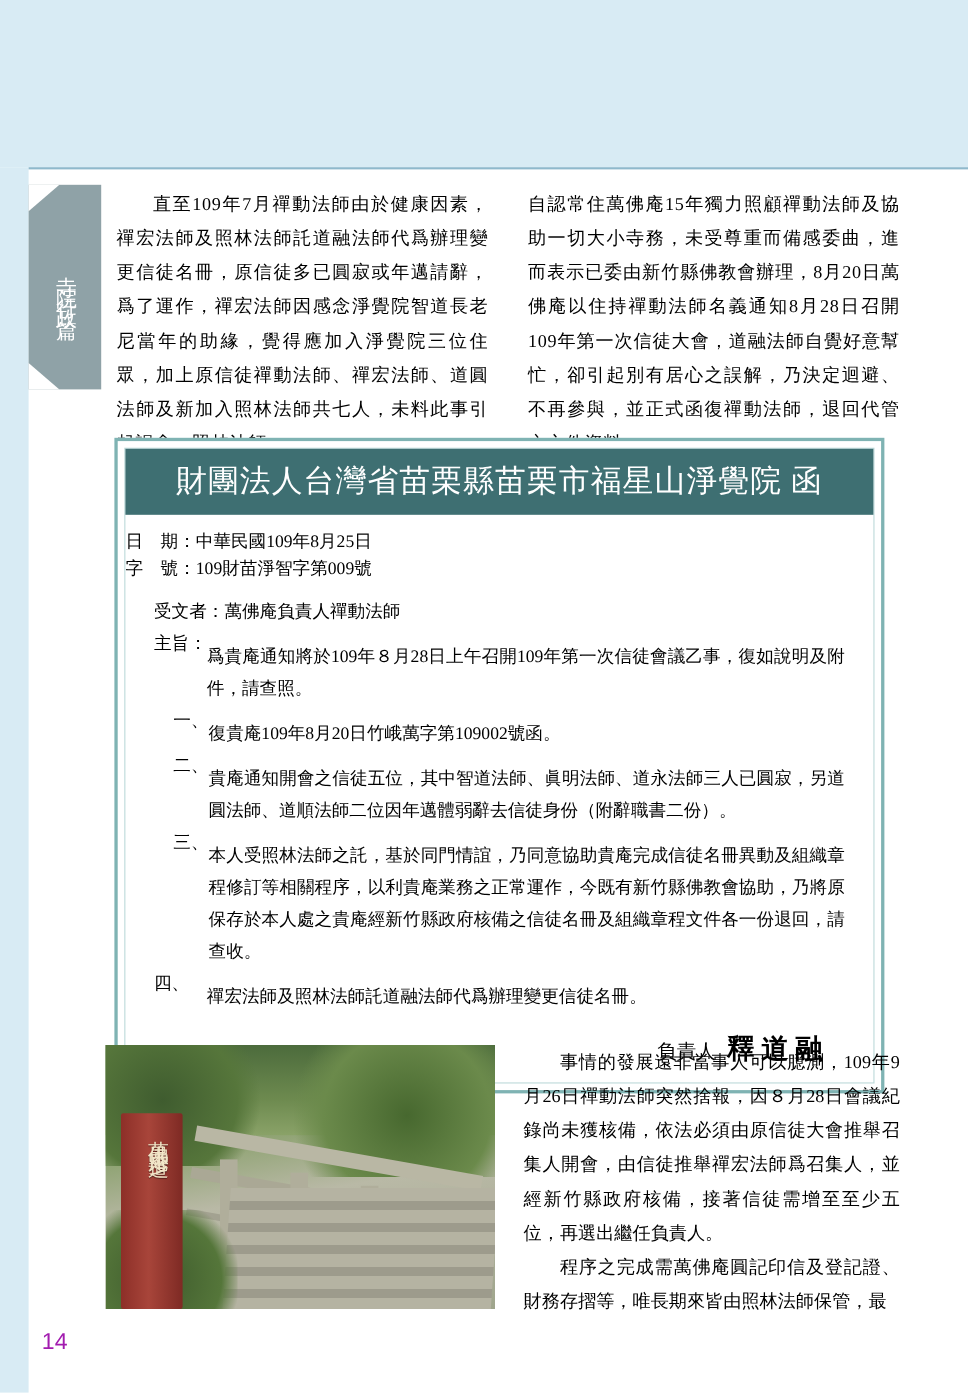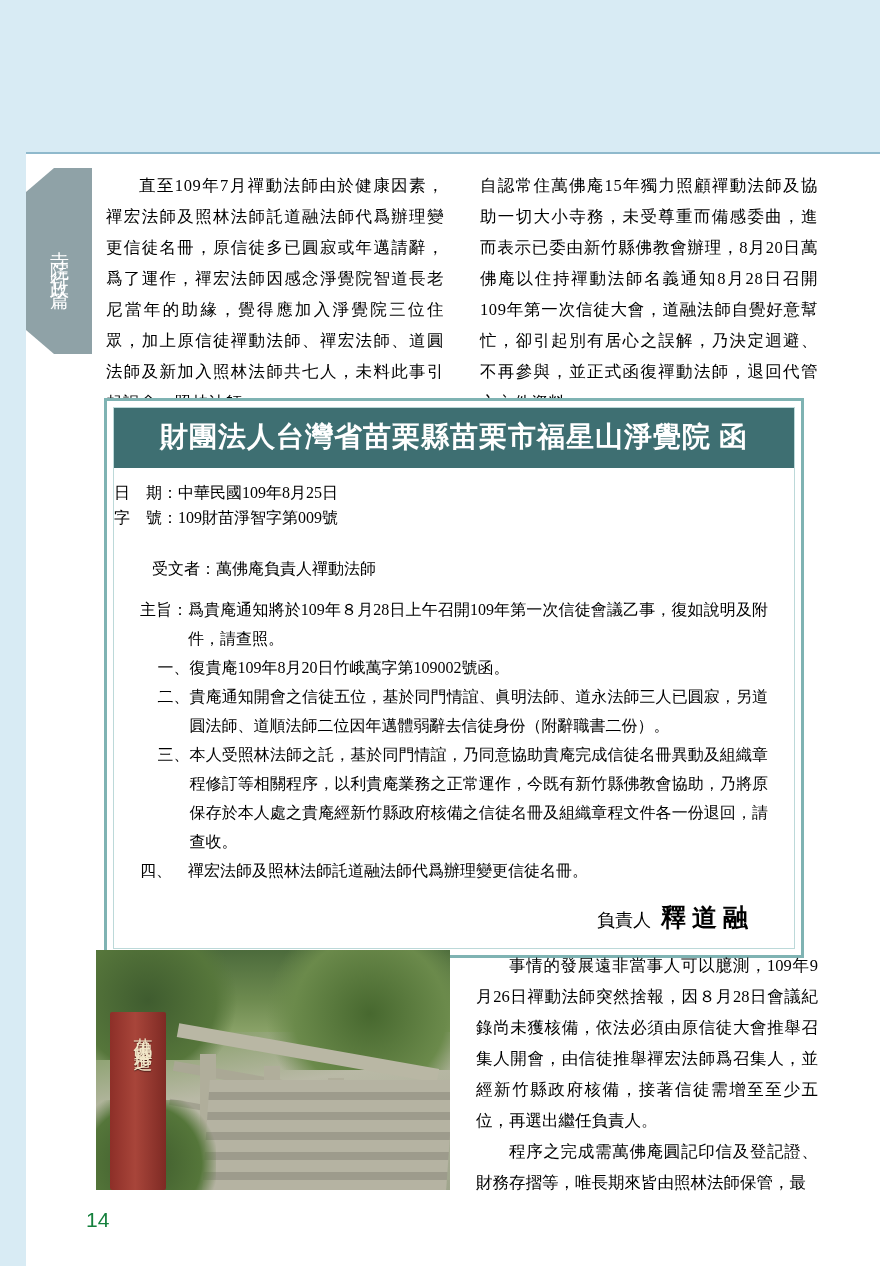--- a/index.html
+++ b/index.html
@@ -108,53 +108,54 @@
   }
   .doc-inner {
     border: 1px solid #bcd9d9;
     padding: 0;
   }
   .doc-title-bar {
     background: #3e6f72;
     color: #ffffff;
     text-align: center;
     font-size: 28px;
-    font-weight: bold;
+    font-weight: normal;
     letter-spacing: 1px;
     padding: 10px 0 12px 0;
     font-family: "Liberation Serif", "DejaVu Serif", serif;
   }
   .doc-meta {
     text-align: left;
     padding: 12px 30px 2px 0;
     font-size: 16px;
     line-height: 25px;
     color: #000;
   }
   .doc-body {
     padding: 10px 26px 12px 26px;
     font-size: 16px;
     line-height: 29px;
     color: #000;
   }
-  .doc-line { margin: 12px; }
+  .doc-line { margin: 0; }
   .doc-item {
     display: flex;
     margin: 0;
   }
   .doc-item .num {
     width: 3.1em;
     flex: 0 0 auto;
     padding-left: 1.1em;
     box-sizing: border-box;
   }
   .doc-item .txt {
     flex: 1 1 auto;
     text-align: justify;
     text-justify: inter-ideograph;
+    margin-top: 12px;
   }
   .doc-item.lv1 .num { padding-left: 0; width: 3.0em; }
   .doc-sign {
     text-align: right;
     padding: 4px 40px 14px 0;
     font-size: 19px;
   }
   .doc-sign .label { font-size: 18px; }
   .doc-sign .name {
     font-size: 25px;
@@ -227,23 +228,22 @@
     line-height: 31px;
     text-align: justify;
     text-justify: inter-ideograph;
     color: #000;
   }
 
   .page-number {
     position: absolute;
     left: 38px; bottom: 34px;
     font-size: 21px;
-    color: #15803d;
+    color: #a21caf;
     font-family: "Liberation Sans", sans-serif;
-    margin-left: 48px;
   }
 </style>
 </head>
 <body>
 
 <div class="page">
 
   <div class="band-top"></div>
   <div class="band-left-lower"></div>
   <div class="rule-top"></div>
@@ -286,21 +286,21 @@
           <span class="txt">爲貴庵通知將於109年８月28日上午召開109年第一次信徒會議乙事，復如說明及附件，請查照。</span>
         </div>
 
 
         <div class="doc-item">
           <span class="num">一、</span>
           <span class="txt">復貴庵109年8月20日竹峨萬字第109002號函。</span>
         </div>
         <div class="doc-item">
           <span class="num">二、</span>
-          <span class="txt">貴庵通知開會之信徒五位，基於同門情誼、眞明法師、道永法師三人已圓寂，另道圓法師、道順法師二位因年邁體弱辭去信徒身份（附辭職書二份）。</span>
+          <span class="txt">貴庵通知開會之信徒五位，其中智道法師、眞明法師、道永法師三人已圓寂，另道圓法師、道順法師二位因年邁體弱辭去信徒身份（附辭職書二份）。</span>
         </div>
         <div class="doc-item">
           <span class="num">三、</span>
           <span class="txt">本人受照林法師之託，基於同門情誼，乃同意協助貴庵完成信徒名冊異動及組織章程修訂等相關程序，以利貴庵業務之正常運作，今既有新竹縣佛教會協助，乃將原保存於本人處之貴庵經新竹縣政府核備之信徒名冊及組織章程文件各一份退回，請查收。</span>
         </div>
         <div class="doc-item lv1">
           <span class="num">四、</span>
           <span class="txt">禪宏法師及照林法師託道融法師代爲辦理變更信徒名冊。</span>
         </div>
       </div>

